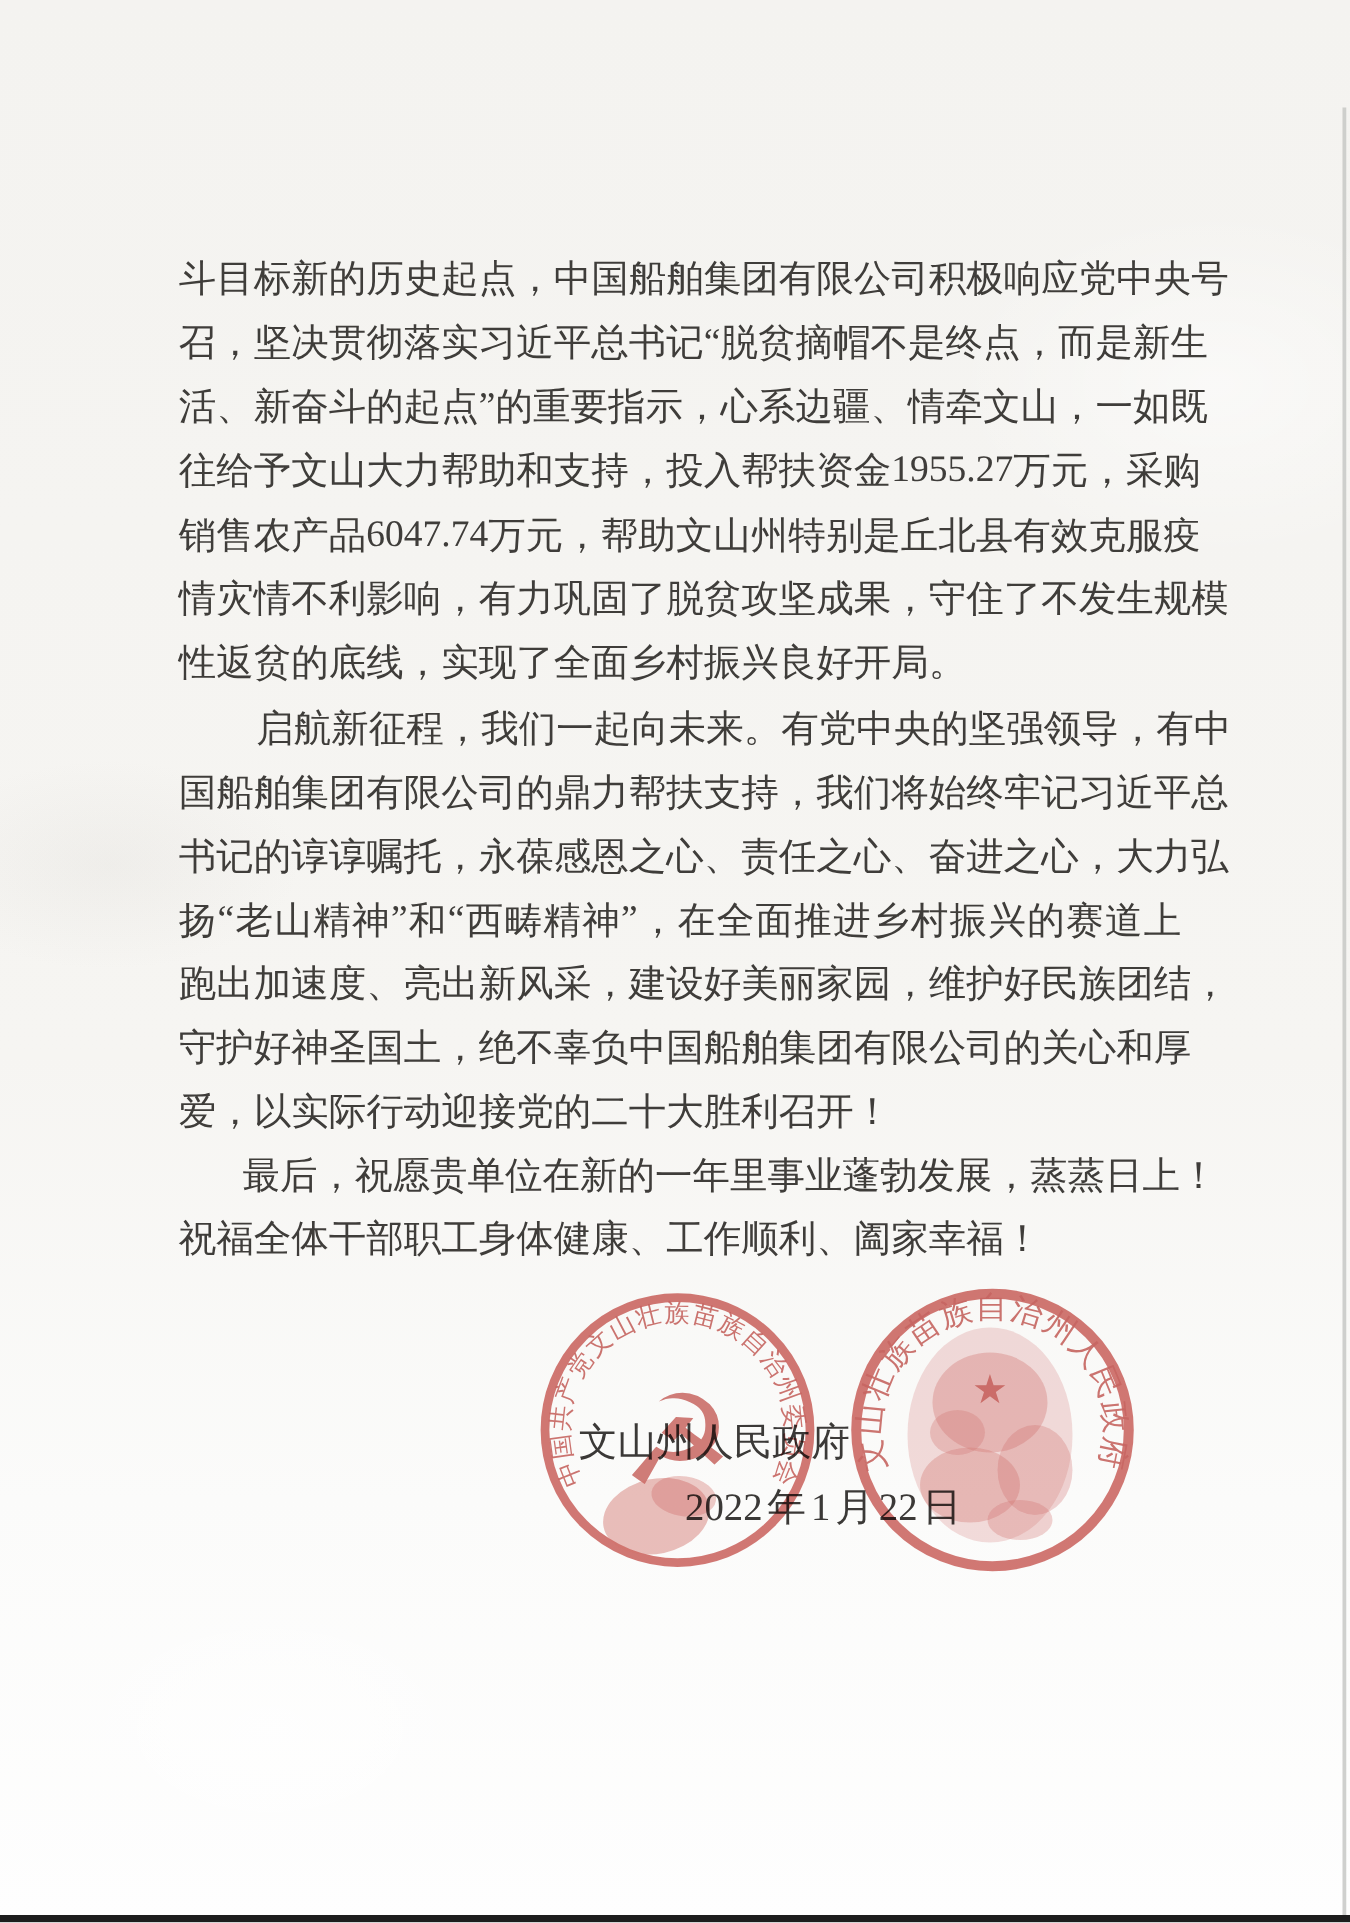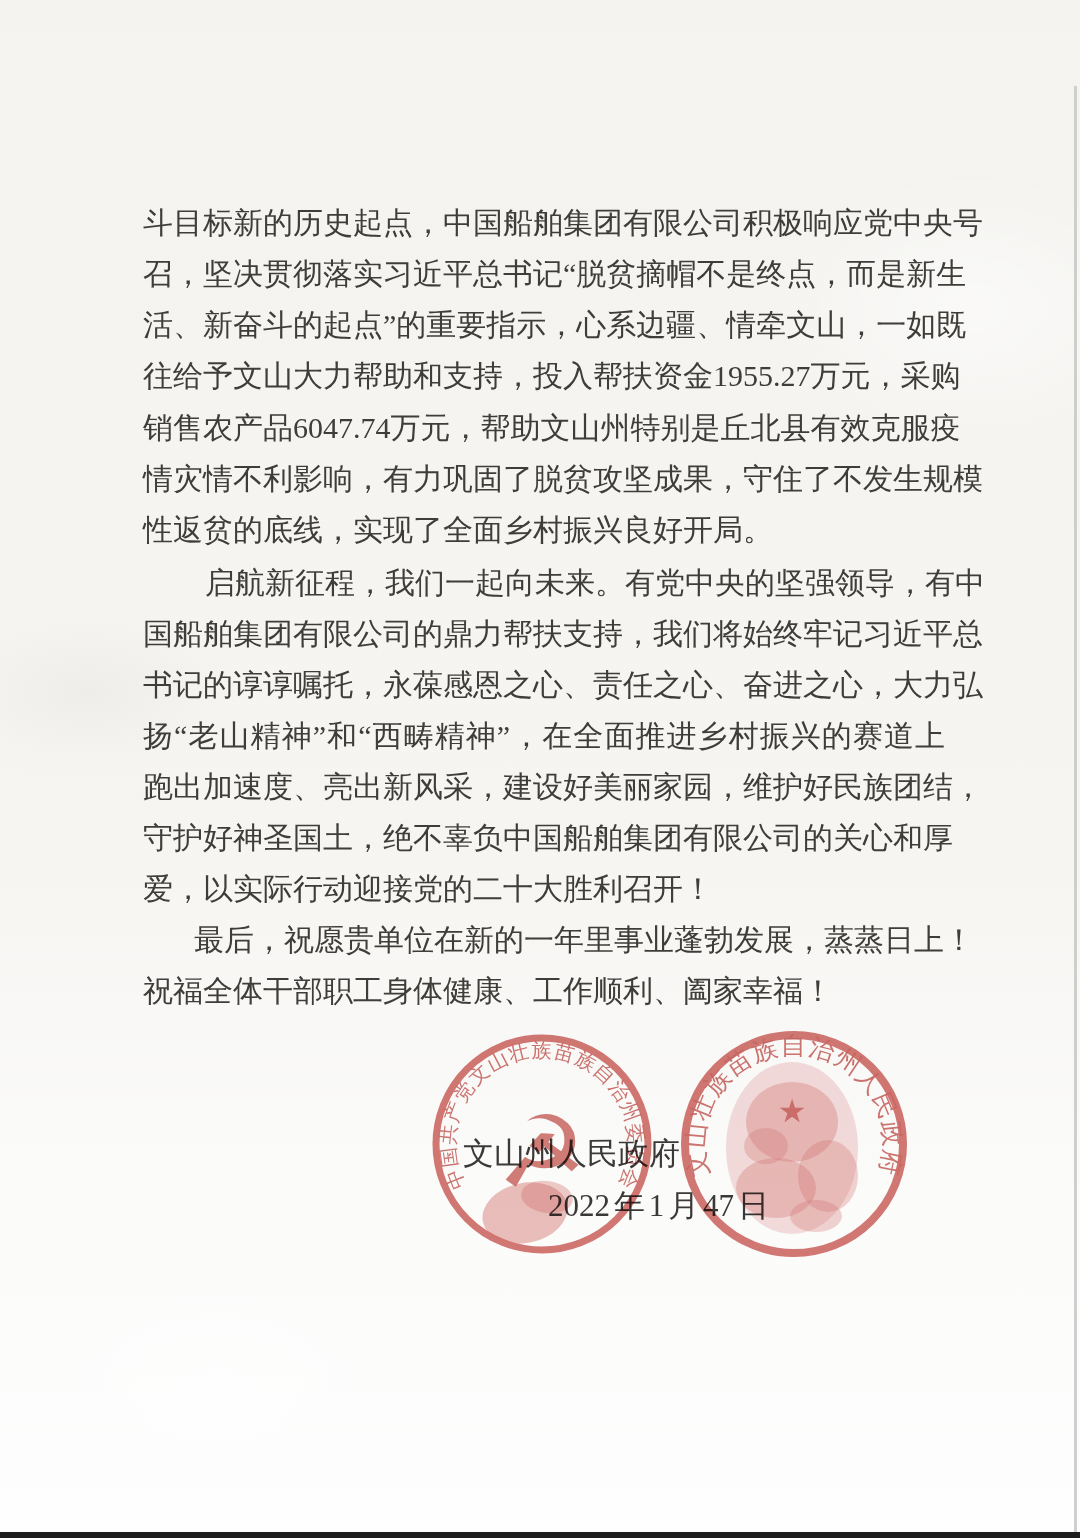--- a/index.html
+++ b/index.html
@@ -505,21 +505,21 @@
     </div>
 
   <div class="sig-row">
     <span>文山州人民政府</span>
   </div>
   <div class="date-row chars">
       <span>2022 </span>
       <span>年</span>
       <span> 1 </span>
       <span>月</span>
-      <span> 47 </span>
+      <span> 22 </span>
       <span>日</span>
     </div>
 
   <svg class="seal seal-left" width="230" height="230" viewBox="0 0 230 230">
     <defs>
       <path id="arcL" d="M 39.7 158.5 A 87 87 0 1 1 190.3 158.5" fill="none"></path>
     </defs>
     <circle cx="115" cy="115" r="106" fill="none" stroke="#c9534f" stroke-width="7" opacity="0.85"></circle>
     <text font-size="20" letter-spacing="1.2" fill="#c65a56" opacity="0.9">
       <textPath href="#arcL" startOffset="2">中国共产党文山壮族苗族自治州委员会</textPath>

